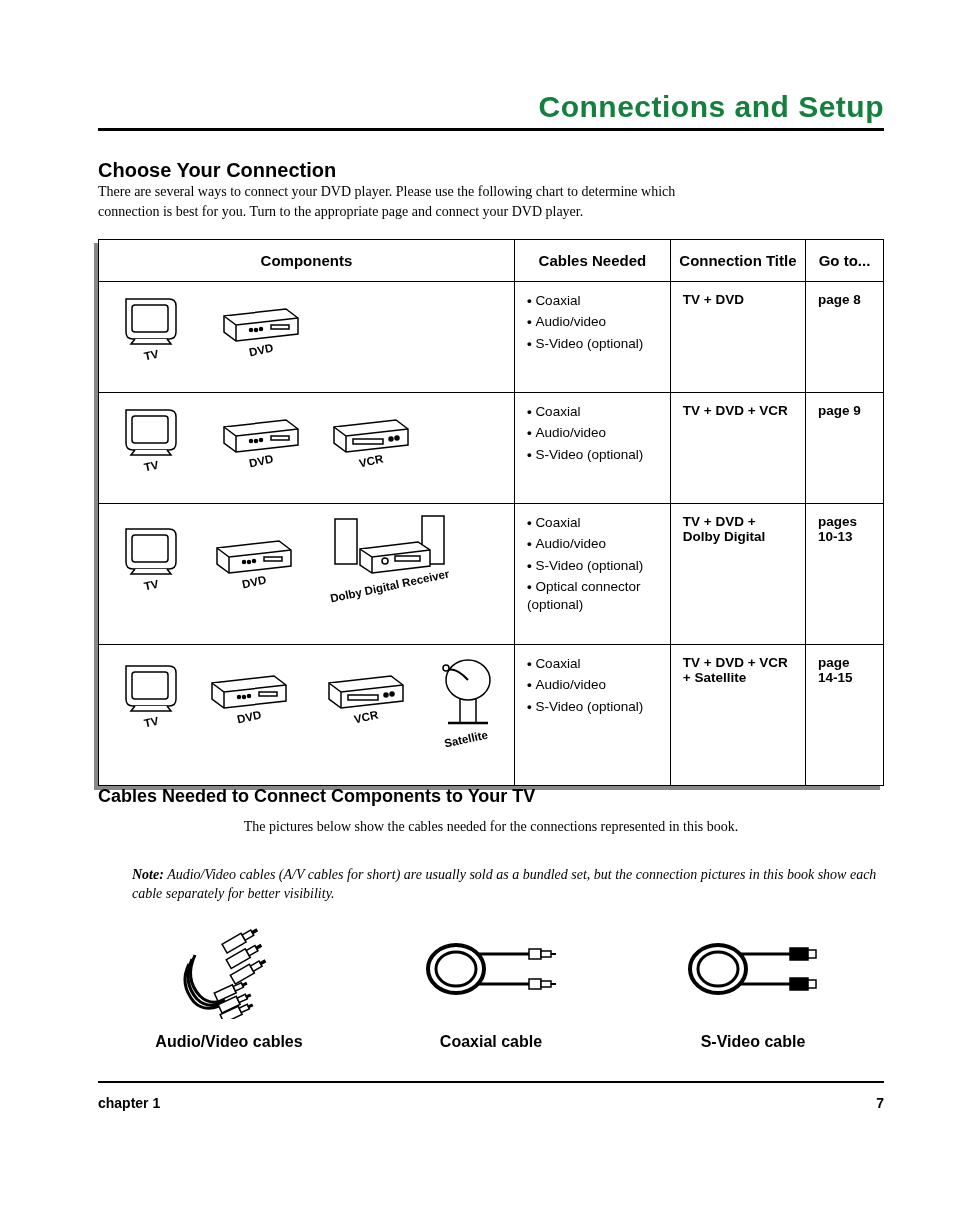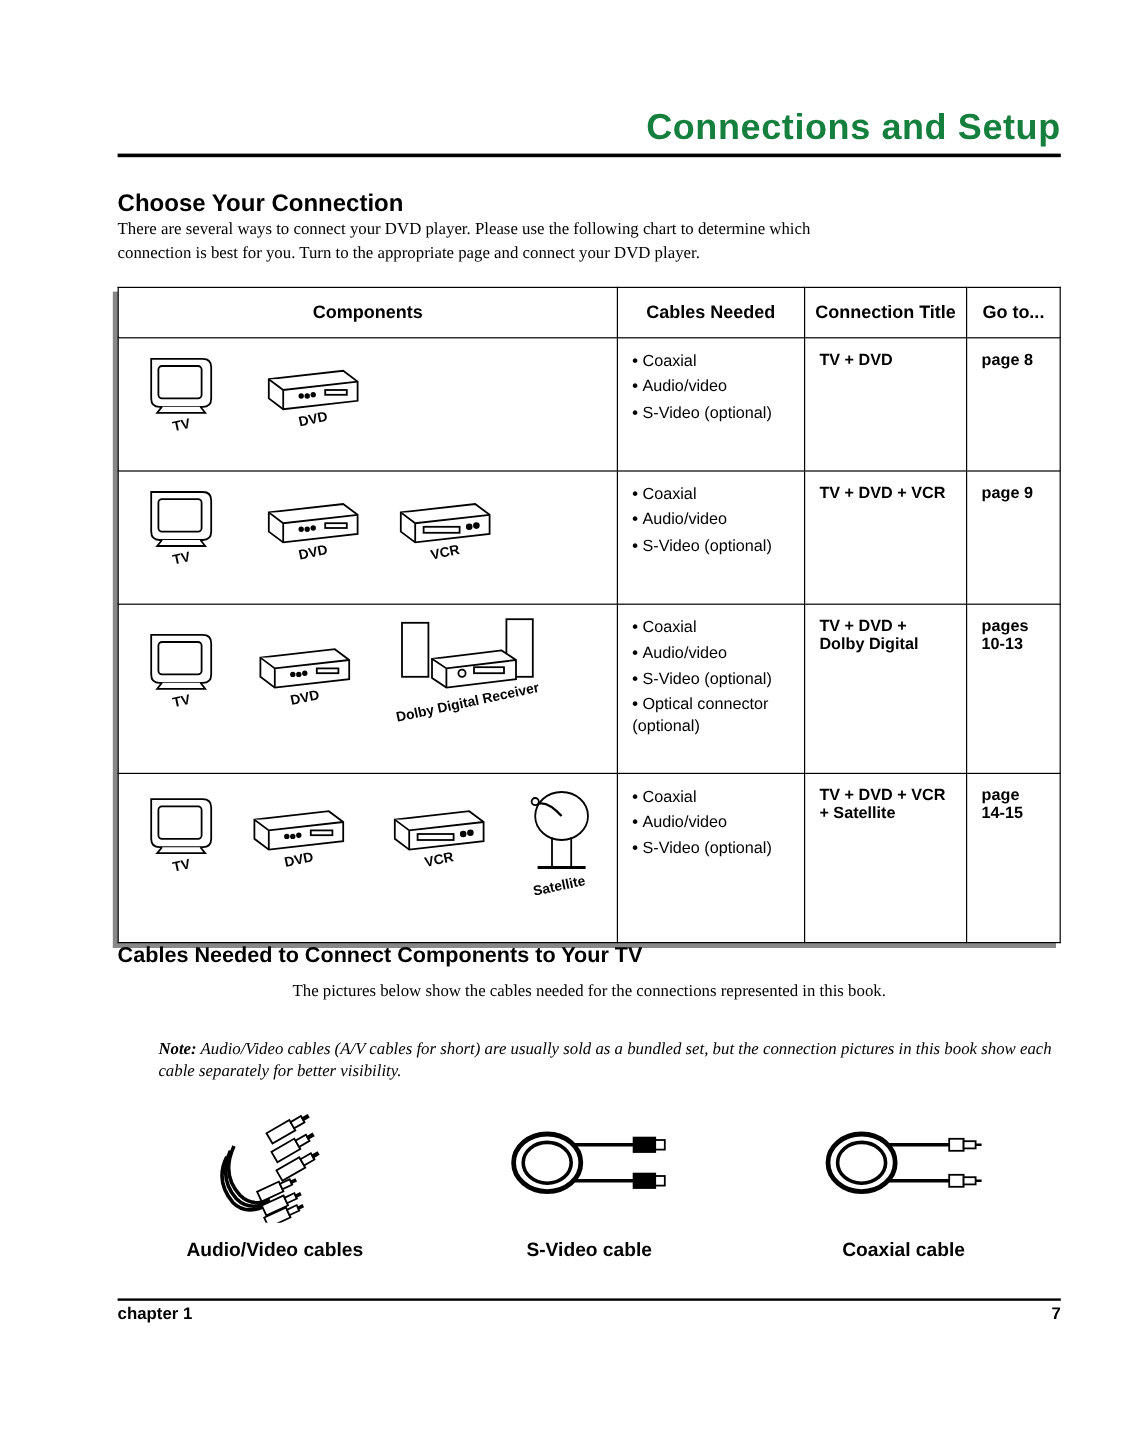--- a/index.html
+++ b/index.html
@@ -104,21 +104,21 @@
     font-family: 'Trebuchet MS', Arial, sans-serif;
     font-weight: bold;
     font-size: 16px;
     margin-top: 10px;
   }
 
   .footer {
     display: flex;
     justify-content: space-between;
     border-top: 2px solid #000;
-    padding-top: 2px;
+    padding-top: 12px;
     font-family: 'Trebuchet MS', Arial, sans-serif;
     font-weight: bold;
     font-size: 14px;
     margin-top: 6px;
   }
 </style>
 </head>
 <body>
 
 <div class="section-header">Connections and Setup</div>
@@ -385,55 +385,55 @@
             <rect x="75" y="79" width="4" height="1.5" fill="#000"></rect>
           </g>
         <g transform="rotate(-25 60 92)">
             <rect x="48" y="85" width="20" height="9"></rect>
             <rect x="68" y="87" width="9" height="5"></rect>
             <rect x="77" y="89" width="4" height="1.5" fill="#000"></rect>
           </g>
       </g>
     </svg>
     <div class="cable-caption">Audio/Video cables</div>
-  </div>
-  <div class="cable-item">
-    <svg width="150" height="95">
-      <g fill="none" stroke="#000" stroke-width="2.5">
-        <ellipse cx="40" cy="45" rx="28" ry="24" stroke-width="4"></ellipse>
-        <ellipse cx="40" cy="45" rx="20" ry="17" stroke-width="3"></ellipse>
-        <path d="M62 30 L113 30" stroke-width="3"></path>
-        <path d="M62 60 L113 60" stroke-width="3"></path>
-      </g>
-      <g fill="#fff" stroke="#000" stroke-width="1.5">
-        <rect x="112" y="24" width="18" height="12" fill="#000"></rect>
-          <rect x="130" y="26" width="8" height="8"></rect>
-        <rect x="112" y="54" width="18" height="12" fill="#000"></rect>
-          <rect x="130" y="56" width="8" height="8"></rect>
-      </g>
-    </svg>
-    <div class="cable-caption">S-Video cable</div>
   </div>
   <div class="cable-item">
     <svg width="150" height="95">
       <g fill="none" stroke="#000" stroke-width="2.5">
         <ellipse cx="40" cy="45" rx="28" ry="24" stroke-width="4"></ellipse>
         <ellipse cx="40" cy="45" rx="20" ry="17" stroke-width="3"></ellipse>
         <path d="M62 30 L115 30" stroke-width="3"></path>
         <path d="M62 60 L115 60" stroke-width="3"></path>
       </g>
       <g fill="#fff" stroke="#000" stroke-width="1.5">
         <rect x="113" y="25" width="12" height="10"></rect>
           <rect x="125" y="27" width="10" height="6"></rect>
           <path d="M135 30 L140 30" stroke-width="2"></path>
         <rect x="113" y="55" width="12" height="10"></rect>
           <rect x="125" y="57" width="10" height="6"></rect>
           <path d="M135 60 L140 60" stroke-width="2"></path>
       </g>
     </svg>
     <div class="cable-caption">Coaxial cable</div>
   </div>
+  <div class="cable-item">
+    <svg width="150" height="95">
+      <g fill="none" stroke="#000" stroke-width="2.5">
+        <ellipse cx="40" cy="45" rx="28" ry="24" stroke-width="4"></ellipse>
+        <ellipse cx="40" cy="45" rx="20" ry="17" stroke-width="3"></ellipse>
+        <path d="M62 30 L113 30" stroke-width="3"></path>
+        <path d="M62 60 L113 60" stroke-width="3"></path>
+      </g>
+      <g fill="#fff" stroke="#000" stroke-width="1.5">
+        <rect x="112" y="24" width="18" height="12" fill="#000"></rect>
+          <rect x="130" y="26" width="8" height="8"></rect>
+        <rect x="112" y="54" width="18" height="12" fill="#000"></rect>
+          <rect x="130" y="56" width="8" height="8"></rect>
+      </g>
+    </svg>
+    <div class="cable-caption">S-Video cable</div>
+  </div>
 </div>
 
 <div class="footer">
   <span>chapter 1</span>
   <span>7</span>
 </div>
 
 </body></html>

